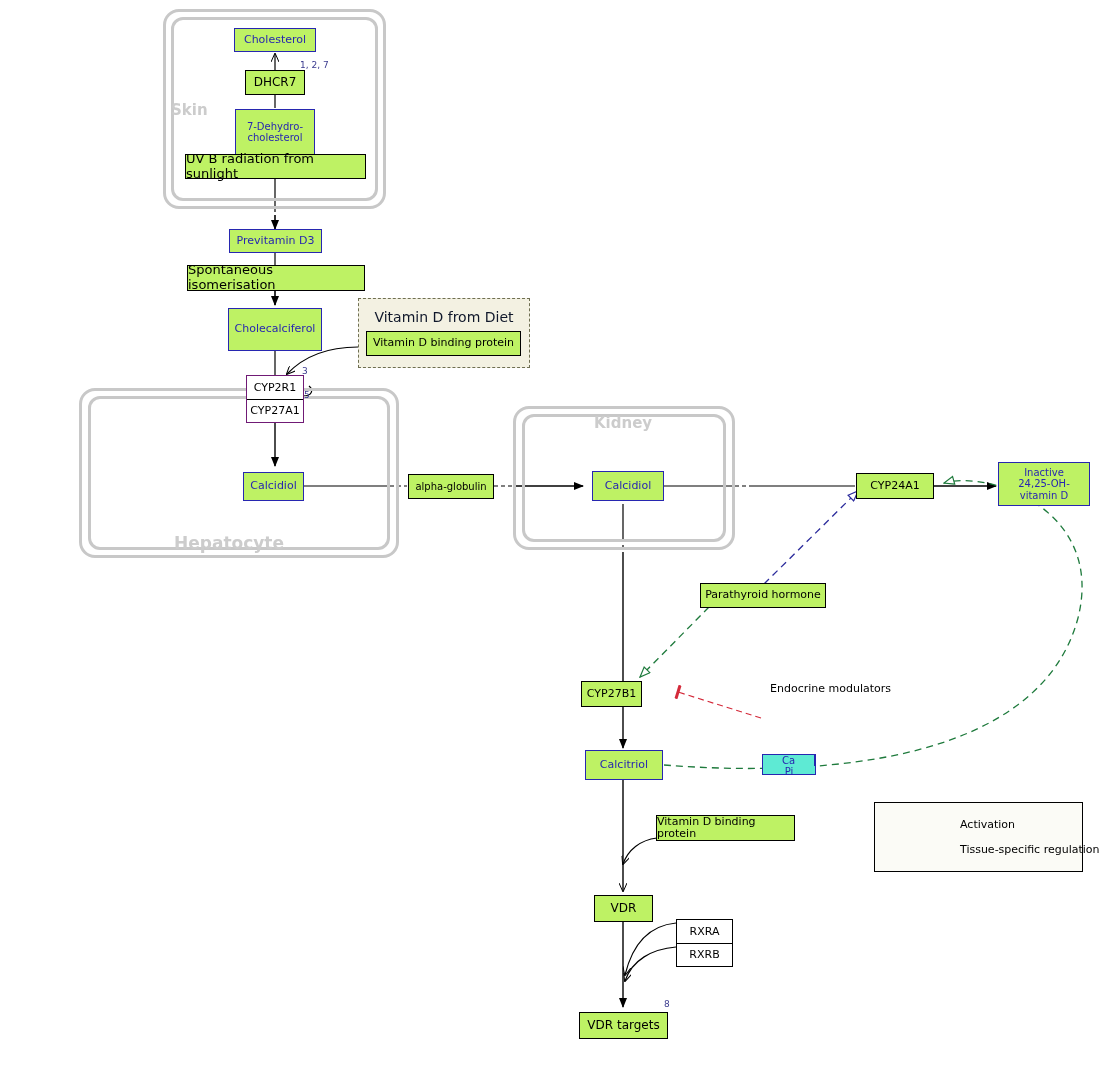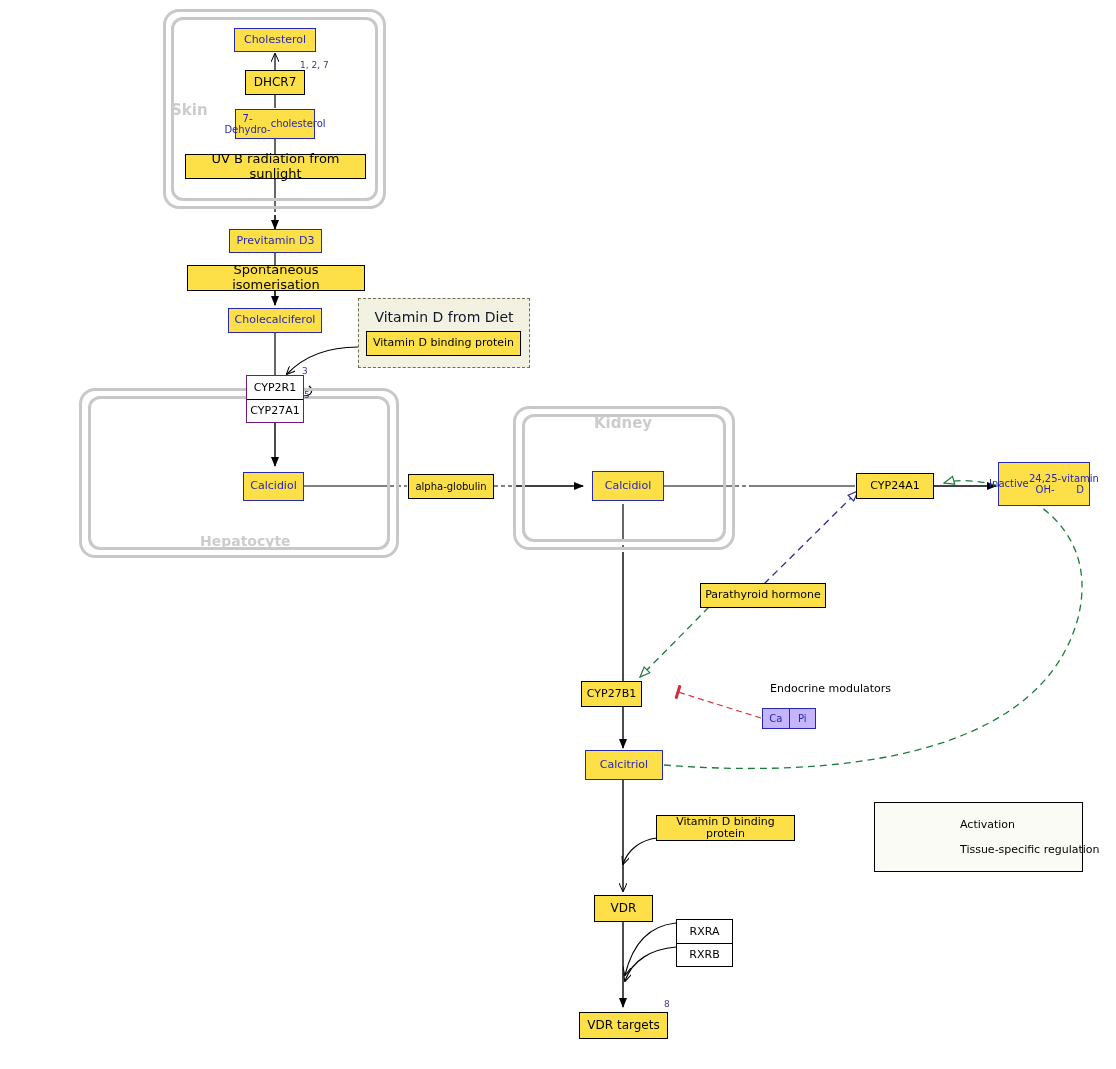--- a/index.html
+++ b/index.html
@@ -21,23 +21,23 @@
     width: 1116px;
     height: 1069px;
     pointer-events: none;
   }
   .node {
     position: absolute;
     box-sizing: border-box;
     display: flex;
     align-items: center;
     justify-content: center;
-    text-align: center;
+    text-align: left;
     line-height: 1.12;
-    background: #fde047;
+    background: #bef264;
     z-index: 5;
   }
   .n-black {
     border: 1px solid #000000;
     color: #000000;
   }
   .n-blue {
     border: 1px solid #2727b0;
     color: #2727b0;
   }
@@ -118,43 +118,44 @@
     display: flex;
     align-items: center;
     justify-content: center;
     box-sizing: border-box;
   }
   .split-h {
     position: absolute;
     box-sizing: border-box;
     z-index: 5;
     display: flex;
-    flex-direction: row;
-    background: #c4b5fd;
+    flex-direction: column;
+    background: #5eead4;
+    margin-top: 46px;
   }
   .split-h > div {
     flex: 1;
     display: flex;
     align-items: center;
     justify-content: center;
     box-sizing: border-box;
   }
 </style>
 </head>
 <body>
 
 <div id="canvas">
 
   <div class="compartment" style="left:163px; top:9px; width:223px; height:200px;"></div>
   <div class="compartment-inner" style="left:171px; top:17px; width:207px; height:184px;"></div>
   <div class="compartment-label" style="left:171px; top:101px; font-size:15px;">Skin</div>
 
   <div class="compartment" style="left:79px; top:388px; width:320px; height:170px;"></div>
   <div class="compartment-inner" style="left:88px; top:396px; width:302px; height:154px;"></div>
-  <div class="compartment-label" style="left:200px; top:533px; font-size:14px;">Hepatocyte</div>
+  <div class="compartment-label" style="left:174px; top:533px; font-size:17px;">Hepatocyte</div>
 
   <div class="compartment" style="left:513px; top:406px; width:222px; height:144px;"></div>
   <div class="compartment-inner" style="left:522px; top:414px; width:204px; height:128px;"></div>
   <div class="compartment-label" style="left:594px; top:414px; font-size:15px;">Kidney</div>
 
   <div class="diet-box" style="left:358px; top:298px; width:172px; height:70px;">
     <div class="diet-title" style="top:10px; font-size:14px;">Vitamin D from Diet</div>
   </div>
 
   <svg id="edges" viewBox="0 0 1116 1069" xmlns="http://www.w3.org/2000/svg">
@@ -234,51 +235,51 @@
 
     <line x1="888" y1="825" x2="938" y2="825" stroke="#1e7a3c" stroke-width="1.3" stroke-dasharray="6,4" marker-end="url(#ah-green-open)"></line>
     <line x1="888" y1="849" x2="934" y2="849" stroke="#2b2b9c" stroke-width="1.3" stroke-dasharray="6,4" marker-end="url(#ah-blue-open)"></line>
   </svg>
 
   <div class="node n-blue" style="left:234px; top:28px; width:82px; height:24px; font-size:11px;">Cholesterol</div>
 
   <div class="node n-black" style="left:245px; top:70px; width:60px; height:25px; font-size:12px;">DHCR7</div>
   <div class="sup" style="left:300px; top:60px;">1, 2, 7</div>
 
-  <div class="node n-blue" style="left:235px; top:109px; width:80px; height:30px; font-size:10px; flex-direction:row;">
+  <div class="node n-blue" style="left:235px; top:109px; width:80px; height:46px; font-size:10px; flex-direction:column;">
     <span>7-Dehydro-</span>
     <span>cholesterol</span>
   </div>
 
   <div class="node n-black" style="left:185px; top:154px; width:181px; height:25px; font-size:13px;">UV B radiation from sunlight</div>
 
   <div class="node n-blue" style="left:229px; top:229px; width:93px; height:24px; font-size:11px;">Previtamin D3</div>
 
   <div class="node n-black" style="left:187px; top:265px; width:178px; height:26px; font-size:13px;">Spontaneous isomerisation</div>
 
-  <div class="node n-blue" style="left:228px; top:308px; width:94px; height:25px; font-size:11px;">Cholecalciferol</div>
+  <div class="node n-blue" style="left:228px; top:308px; width:94px; height:43px; font-size:11px;">Cholecalciferol</div>
 
   <div class="node n-black" style="left:366px; top:331px; width:155px; height:25px; font-size:11px;">Vitamin D binding protein</div>
 
   <div class="split-box" style="left:246px; top:375px; width:58px; height:48px; border:1px solid #701a75;">
     <div style="border-bottom:1px solid #000000; font-size:11px; color:#000000;">CYP2R1</div>
     <div style="font-size:11px; color:#000000;">CYP27A1</div>
   </div>
   <div class="sup" style="left:302px; top:366px;">3</div>
   <div class="sup" style="left:304px; top:390px;">5</div>
 
   <div class="node n-blue" style="left:243px; top:472px; width:61px; height:29px; font-size:11px;">Calcidiol</div>
 
   <div class="node n-black" style="left:408px; top:474px; width:86px; height:25px; font-size:10px;">alpha-globulin</div>
 
   <div class="node n-blue" style="left:592px; top:471px; width:72px; height:30px; font-size:11px;">Calcidiol</div>
 
   <div class="node n-black" style="left:856px; top:473px; width:78px; height:26px; font-size:11px;">CYP24A1</div>
 
-  <div class="node n-blue" style="left:998px; top:462px; width:92px; height:44px; font-size:10px; flex-direction:row;">
+  <div class="node n-blue" style="left:998px; top:462px; width:92px; height:44px; font-size:10px; flex-direction:column;">
     <span>Inactive</span>
     <span>24,25-OH-</span>
     <span>vitamin D</span>
   </div>
 
   <div class="node n-black" style="left:700px; top:583px; width:126px; height:25px; font-size:11px;">Parathyroid hormone</div>
 
   <div class="node n-black" style="left:581px; top:681px; width:61px; height:26px; font-size:11px;">CYP27B1</div>
 
   <div class="plain-label" style="left:770px; top:682px; font-size:11px;">Endocrine modulators</div>

